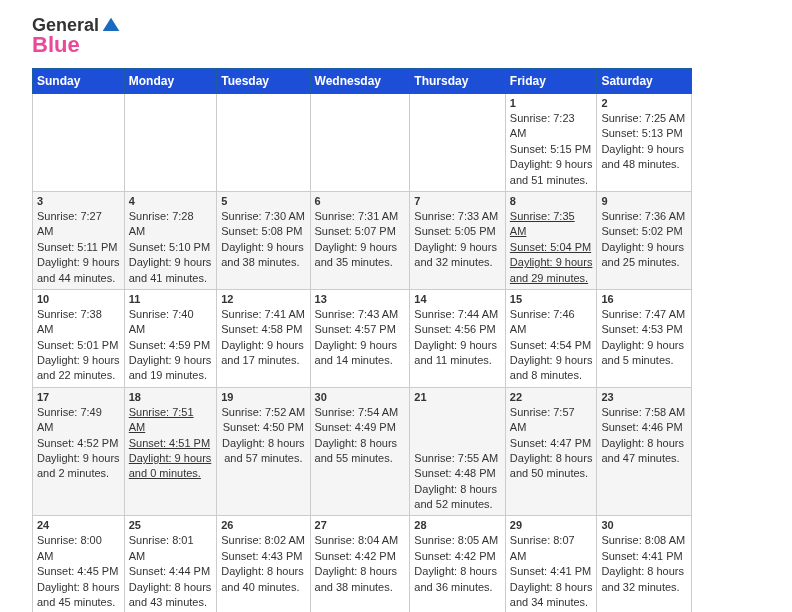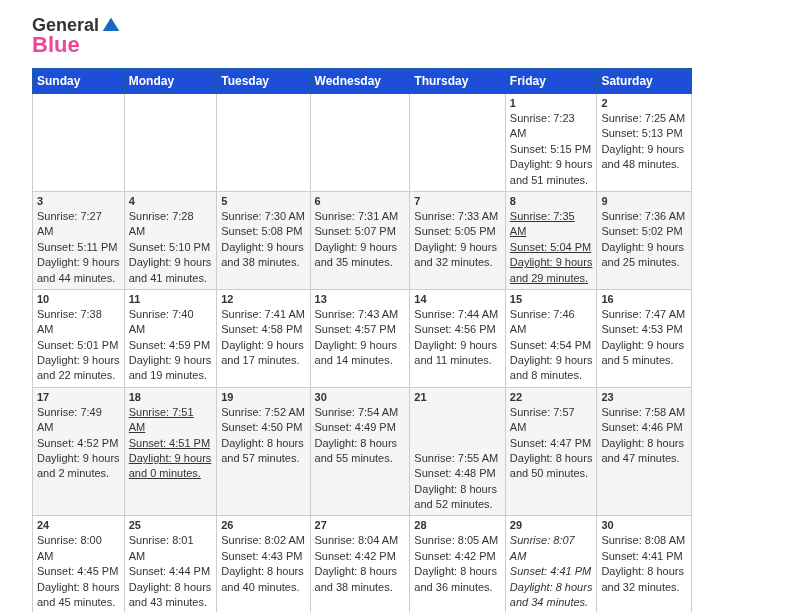--- a/index.html
+++ b/index.html
@@ -195,21 +195,21 @@
 Daylight: 9 hours and 2 minutes.</div>
           </td>
           <td>
             <div class="day-num">18</div>
             <div class="day-info" style="white-space: pre-line; text-decoration: underline;">Sunrise: 7:51 AM
 Sunset: 4:51 PM
 Daylight: 9 hours and 0 minutes.</div>
           </td>
           <td>
             <div class="day-num">19</div>
-            <div class="day-info" style="white-space: pre-line;">Sunrise: 7:52 AM
+            <div class="day-info" style="white-space: pre-line; text-align: center;">Sunrise: 7:52 AM
 Sunset: 4:50 PM
 Daylight: 8 hours and 57 minutes.</div>
           </td>
           <td>
             <div class="day-num">30</div>
             <div class="day-info" style="white-space: pre-line;">Sunrise: 7:54 AM
 Sunset: 4:49 PM
 Daylight: 8 hours and 55 minutes.</div>
           </td>
           <td>
@@ -257,21 +257,21 @@
 Daylight: 8 hours and 38 minutes.</div>
           </td>
           <td>
             <div class="day-num">28</div>
             <div class="day-info" style="white-space: pre-line;">Sunrise: 8:05 AM
 Sunset: 4:42 PM
 Daylight: 8 hours and 36 minutes.</div>
           </td>
           <td>
             <div class="day-num">29</div>
-            <div class="day-info" style="white-space: pre-line; font-style: italic;">Sunrise: 8:07 AM
+            <div class="day-info" style="white-space: pre-line;">Sunrise: 8:07 AM
 Sunset: 4:41 PM
 Daylight: 8 hours and 34 minutes.</div>
           </td>
           <td>
             <div class="day-num">30</div>
             <div class="day-info" style="white-space: pre-line;">Sunrise: 8:08 AM
 Sunset: 4:41 PM
 Daylight: 8 hours and 32 minutes.</div>
           </td>
         </tr>

